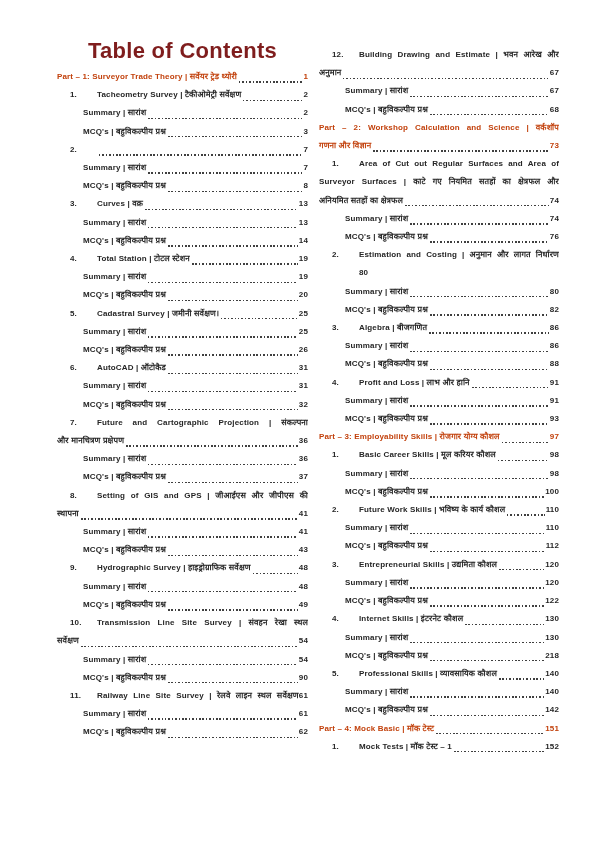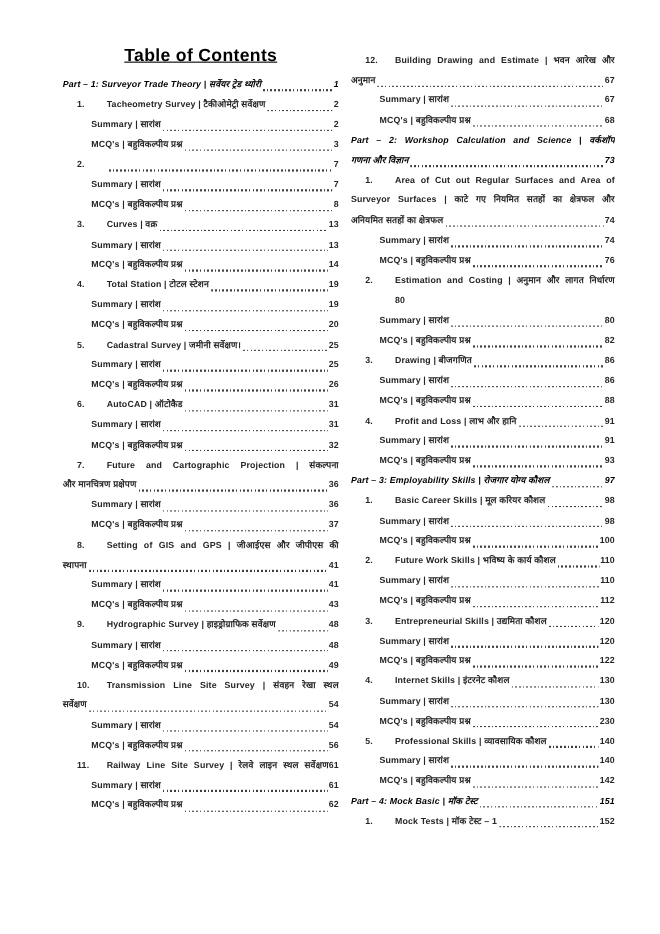--- a/index.html
+++ b/index.html
@@ -16,32 +16,31 @@
     width: 600px;
     height: 849px;
     padding: 40px 0 0 57px;
     display: flex;
   }
   .col { box-sizing: border-box; }
   .col-left  { width: 251px; margin-right: 11px; }
   .col-right { width: 240px; padding-top: 6px; }
 
   .toc-title {
-    font-size: 16px;
+    font-size: 22px;
     line-height: 21px;
     font-weight: 700;
     letter-spacing: .3px;
     text-align: center;
-    color: #000000;
+    color: #7f1d1d;
     margin: 0 0 7px 0;
-    text-decoration: underline;
   }
 
   .entry { margin: 0; }
-  .entry.part { font-weight: 700; color: #000000; font-style: italic; }
+  .entry.part { font-weight: 700; color: #c2410c; }
   .entry.item, .entry.sub { font-weight: 600; }
 
   .tline {
     font-size: 8px;
     line-height: 18.2px;
     letter-spacing: .15px;
   }
   
   .tline.full {
     text-align: justify;
@@ -297,21 +296,21 @@
           <div class="tline sub flexline">
             <span class="txt">Summary | सारांश</span>
             <span class="leader"></span>
             <span class="pnum">54</span>
           </div>
         </div>
         <div class="entry sub">
           <div class="tline sub flexline">
             <span class="txt">MCQ's | बहुविकल्पीय प्रश्न</span>
             <span class="leader"></span>
-            <span class="pnum">56</span>
+            <span class="pnum">90</span>
           </div>
         </div>
         <div class="entry item">
           <div class="tline full"><span class="num">11.</span><span class="txt">Railway Line Site Survey | रेलवे लाइन स्थल सर्वेक्षण</span><span class="pnum-inline">61</span></div>
         </div>
         <div class="entry sub">
           <div class="tline sub flexline">
             <span class="txt">Summary | सारांश</span>
             <span class="leader"></span>
             <span class="pnum">61</span>
@@ -395,21 +394,21 @@
         <div class="entry sub">
           <div class="tline sub flexline">
             <span class="txt">MCQ's | बहुविकल्पीय प्रश्न</span>
             <span class="leader"></span>
             <span class="pnum">82</span>
           </div>
         </div>
         <div class="entry item">
           <div class="tline flexline">
             <span class="num">3.</span>
-            <span class="txt">Drawing | बीजगणित</span>
+            <span class="txt">Algebra | बीजगणित</span>
             <span class="leader"></span>
             <span class="pnum">86</span>
           </div>
         </div>
         <div class="entry sub">
           <div class="tline sub flexline">
             <span class="txt">Summary | सारांश</span>
             <span class="leader"></span>
             <span class="pnum">86</span>
           </div>
@@ -528,21 +527,21 @@
           <div class="tline sub flexline">
             <span class="txt">Summary | सारांश</span>
             <span class="leader"></span>
             <span class="pnum">130</span>
           </div>
         </div>
         <div class="entry sub">
           <div class="tline sub flexline">
             <span class="txt">MCQ's | बहुविकल्पीय प्रश्न</span>
             <span class="leader"></span>
-            <span class="pnum">230</span>
+            <span class="pnum">218</span>
           </div>
         </div>
         <div class="entry item">
           <div class="tline flexline">
             <span class="num">5.</span>
             <span class="txt">Professional Skills | व्यावसायिक कौशल</span>
             <span class="leader"></span>
             <span class="pnum">140</span>
           </div>
         </div>

